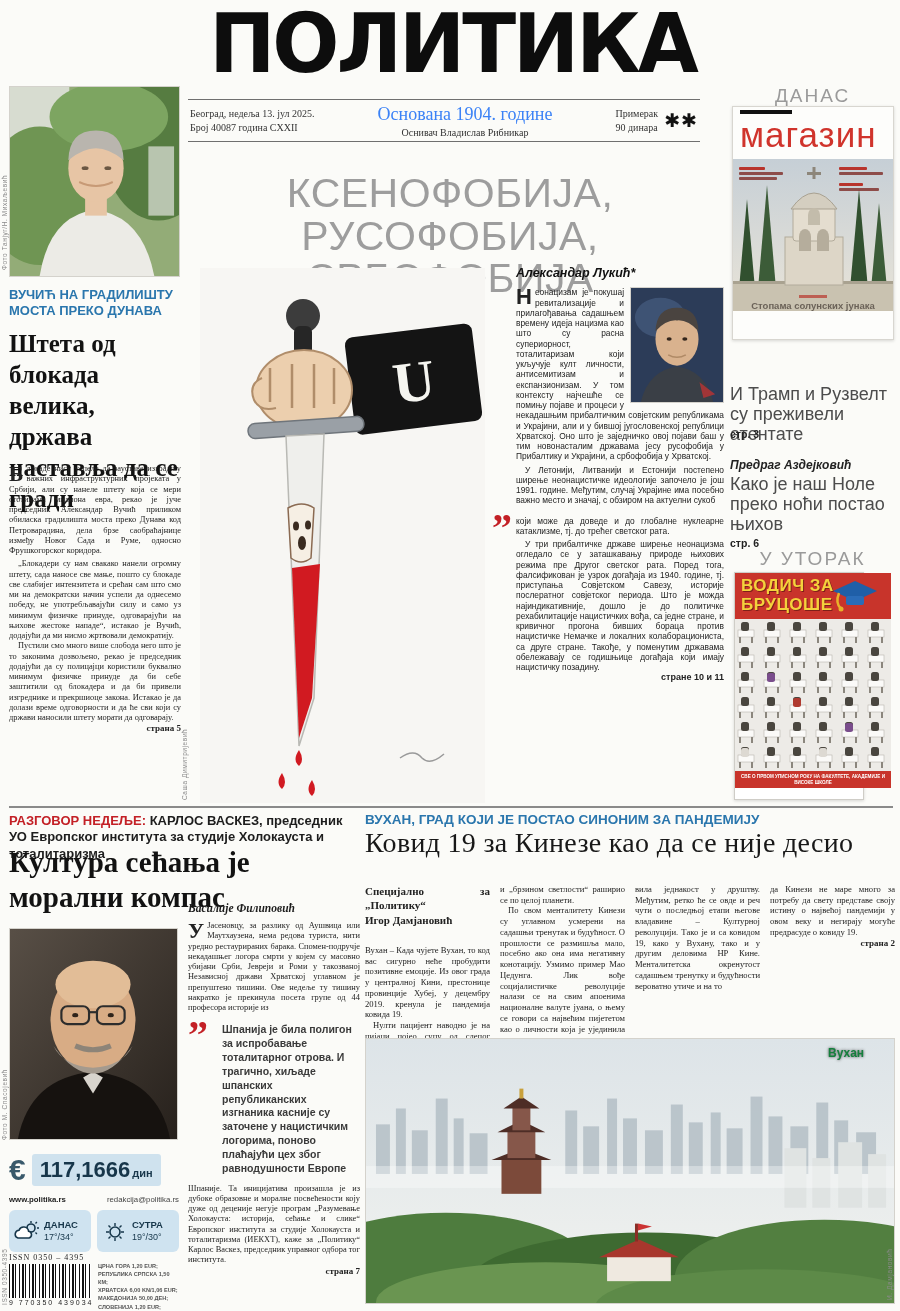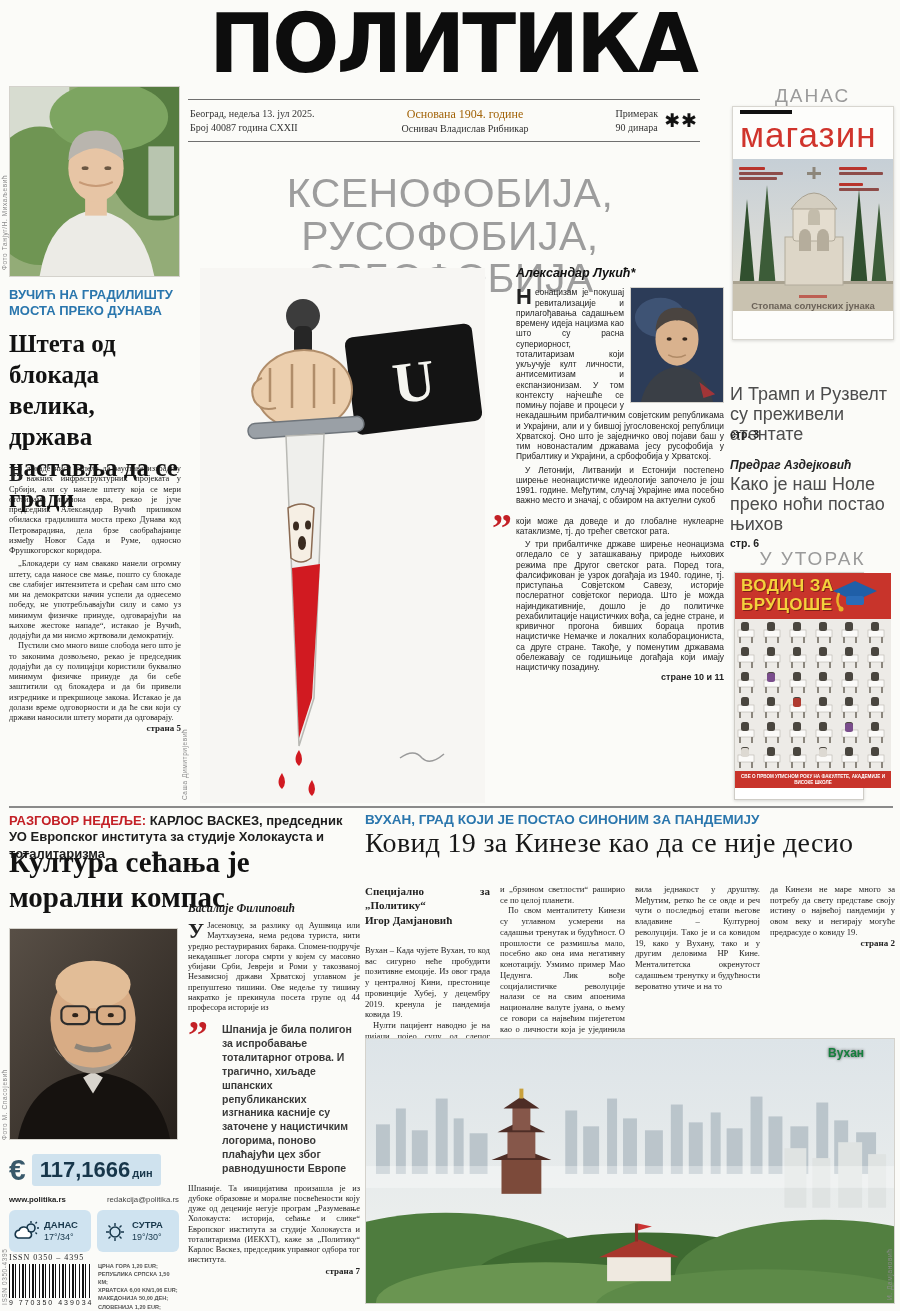--- a/index.html
+++ b/index.html
@@ -10,21 +10,21 @@
   .just{text-align:justify;}
   .vtext{writing-mode:vertical-rl;transform:rotate(180deg);font-size:6.5px;color:#8a8a8a;letter-spacing:.6px;white-space:nowrap;}
 
   
   #mast-title{left:175px;top:-4px;width:555px;text-align:center;font-family:"DejaVu Sans",sans-serif;
     font-weight:900;font-size:79px;letter-spacing:-3px;color:#0d0d0d;transform:scaleY(1.04);transform-origin:top;}
   #dateline{left:188px;top:99px;width:512px;height:43px;border-top:1.5px solid #6f6f6f;border-bottom:1.5px solid #6f6f6f;
     display:flex;justify-content:space-between;align-items:center;padding:2px 2px;box-sizing:border-box;}
   #dateline .cell{font-family:"Liberation Serif",serif;font-size:10px;color:#333;line-height:1.35;}
   #dateline .mid{text-align:center;}
-  #dateline .mid .l1{font-size:12px;color:#a16207;}
+  #dateline .mid .l1{font-size:18px;color:#3b82f6;}
   #dateline .marks{font-size:19px;color:#111;margin-left:6px;letter-spacing:1px;}
 
   
   .photo{border:1px solid #d4d2cc;box-sizing:border-box;overflow:hidden;background:#eee;}
   #left-kicker{left:9px;top:287px;width:172px;color:#2a76ad;font-weight:bold;font-size:13px;line-height:1.2;}
   #left-headline{left:9px;top:328px;width:174px;font-weight:bold;font-size:25px;line-height:1.24;color:#121212;}
   #left-body{left:9px;top:464px;width:172px;font-size:8.4px;line-height:1.22;color:#222;}
   #left-body p{margin:0 0 3px 0;}
   #left-body p.ind{text-indent:9px;margin-bottom:0;}
   .pref{font-weight:bold;float:right;font-size:9px;}

